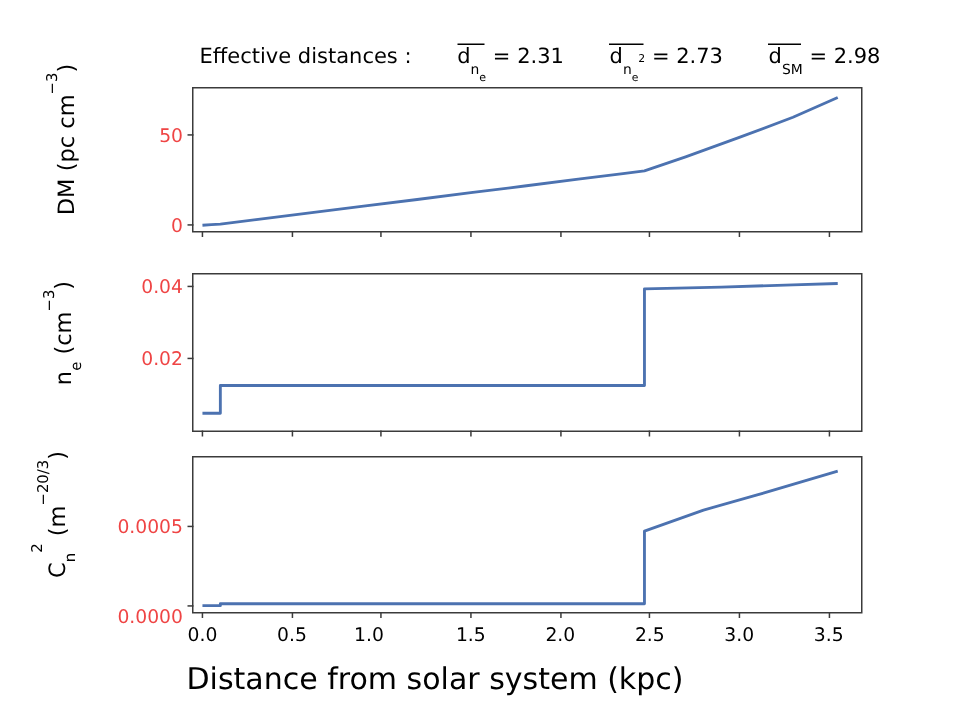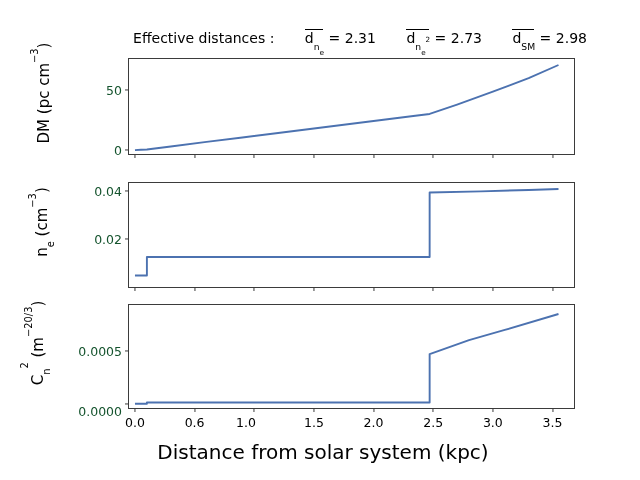--- a/index.html
+++ b/index.html
@@ -12,29 +12,29 @@
   .gap{display:inline-block;width:26px;}
   .ovl{position:relative;display:inline-block;}
   .ovl .bar{position:absolute;left:0;right:1px;top:-1px;height:1.3px;background:#000;}
 
   sub{font-size:.66em;line-height:0;position:relative;bottom:-.30em;}
   sup{font-size:.66em;line-height:0;position:relative;top:-.52em;}
 
   .axes{position:absolute;box-sizing:border-box;border:1.1px solid #3b3b3b;background:transparent;overflow:visible;}
   .axes svg{position:absolute;left:0;top:0;overflow:visible;}
 
-  .ytick{position:absolute;right:calc(100% + 7px);transform:translateY(-50%);font-size:12.5px;white-space:nowrap;color:#14532d;text-align:right;}
+  .ytick{position:absolute;right:calc(100% + 7px);transform:translateY(-50%);font-size:12.5px;white-space:nowrap;color:#ef4444;text-align:right;}
   .ytk{position:absolute;right:100%;width:4px;height:1.1px;background:#3b3b3b;transform:translateY(-50%);}
 
   .xtk{position:absolute;top:100%;width:1.1px;height:4px;background:#3b3b3b;transform:translateX(-50%);}
   .xtlab{position:absolute;top:calc(100% + 7px);transform:translateX(-50%);font-size:12.5px;color:#000;white-space:nowrap;}
 
   .ylabel{position:absolute;transform-origin:50% 50%;transform:rotate(-90deg);white-space:nowrap;font-size:15px;text-align:center;color:#000;}
 
-  #xlabel{position:absolute;left:0;width:580px;text-align:center;top:440px;font-size:20px;color:#000;padding-left:33px;}
+  #xlabel{position:absolute;left:0;width:580px;text-align:center;top:440px;font-size:20px;color:#000;}
 
   #annot{position:absolute;left:10px;top:6px;font-size:12.5px;line-height:23px;color:#000;white-space:nowrap;}
 </style>
 </head>
 <body>
 
 <div id="fig">
 
 
   <div class="ttl" id="subtitle">
@@ -89,21 +89,21 @@
   <div class="ylabel" style="left:-38px;top:213px;width:160px;">n<sub>e</sub> (cm<sup>−3</sup>)</div>
 
   <div class="axes" id="ax2" style="left:128px;top:304px;width:447px;height:105px;">
       <div class="ytk" style="top: 98.7526px;"></div>
       <div class="ytick" style="top: 106px;">0.0000</div>
       <div class="ytk" style="top: 45.6598px;"></div>
       <div class="ytick" style="top: 45.6598px;">0.0005</div>
       <div class="xtk" style="left: 5.96515px;"></div>
       <div class="xtlab" style="left: 5.96515px;">0.0</div>
       <div class="xtk" style="left: 65.6166px;"></div>
-      <div class="xtlab" style="left: 65.6166px;">0.6</div>
+      <div class="xtlab" style="left: 65.6166px;">0.5</div>
       <div class="xtk" style="left: 125.268px;"></div>
       <div class="xtlab" style="left: 117px;">1.0</div>
       <div class="xtk" style="left: 184.92px;"></div>
       <div class="xtlab" style="left: 184.92px;">1.5</div>
       <div class="xtk" style="left: 244.571px;"></div>
       <div class="xtlab" style="left: 244.571px;">2.0</div>
       <div class="xtk" style="left: 304.223px;"></div>
       <div class="xtlab" style="left: 304.223px;">2.5</div>
       <div class="xtk" style="left: 363.874px;"></div>
       <div class="xtlab" style="left: 363.874px;">3.0</div>

